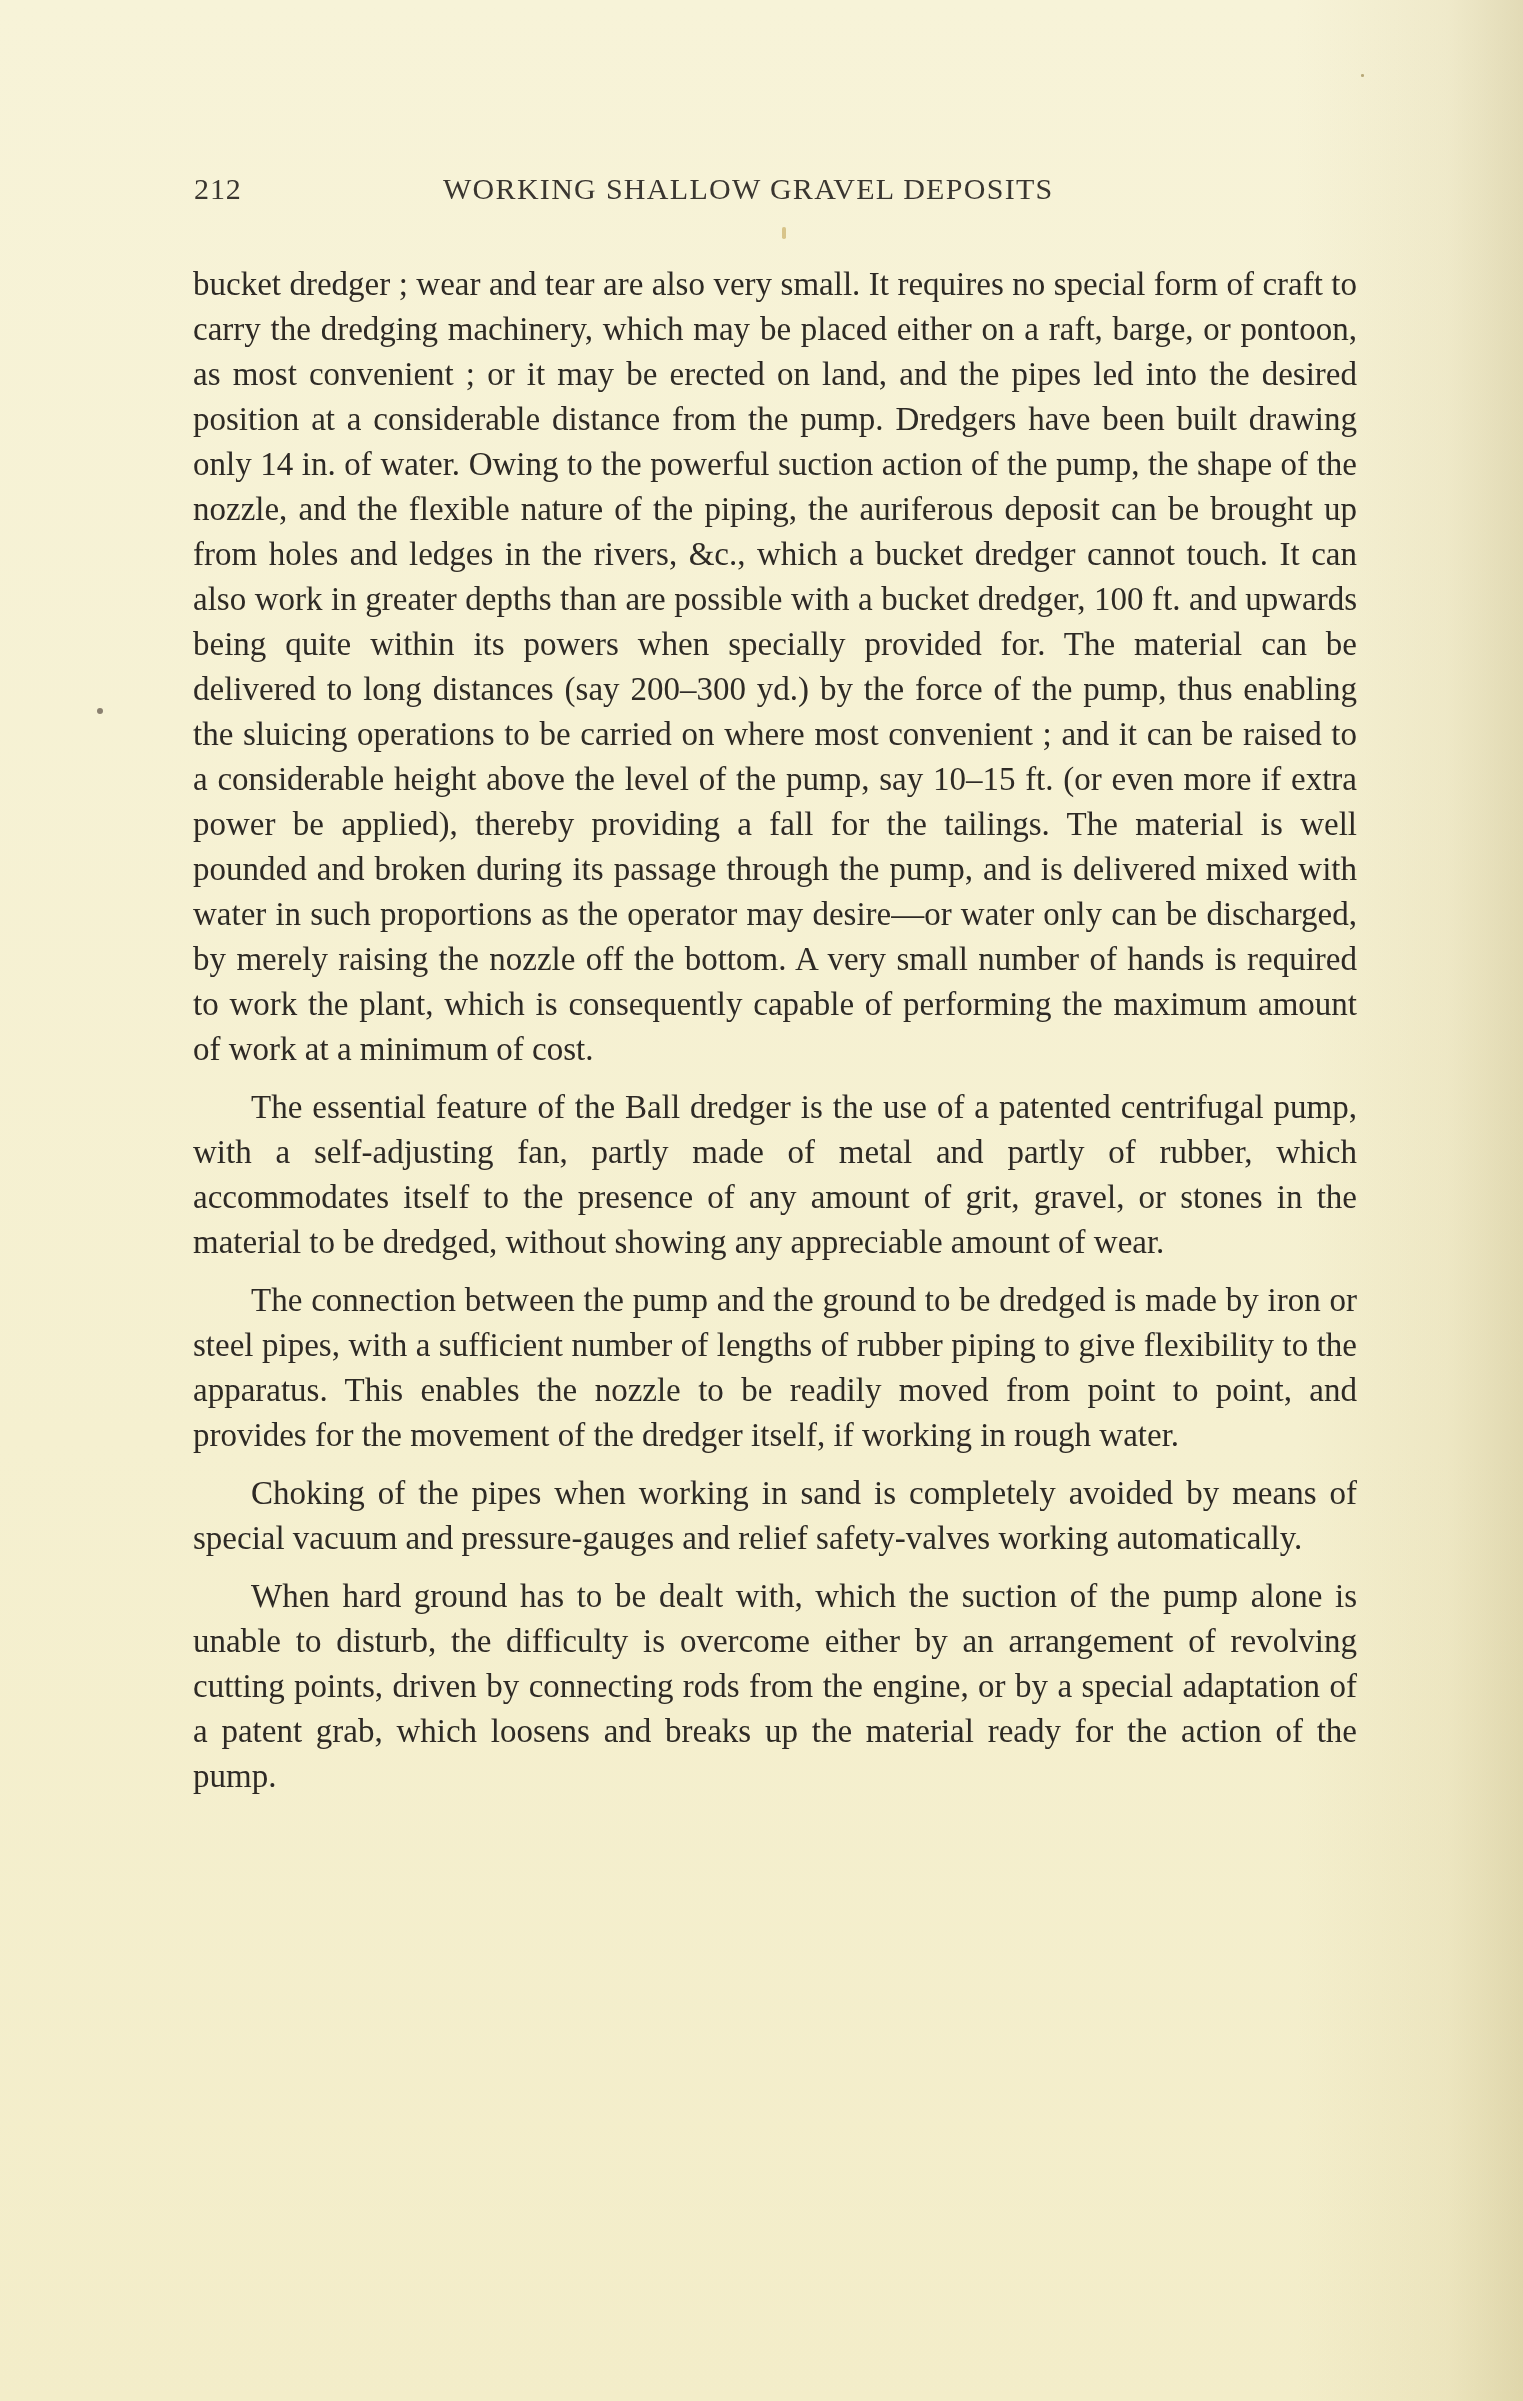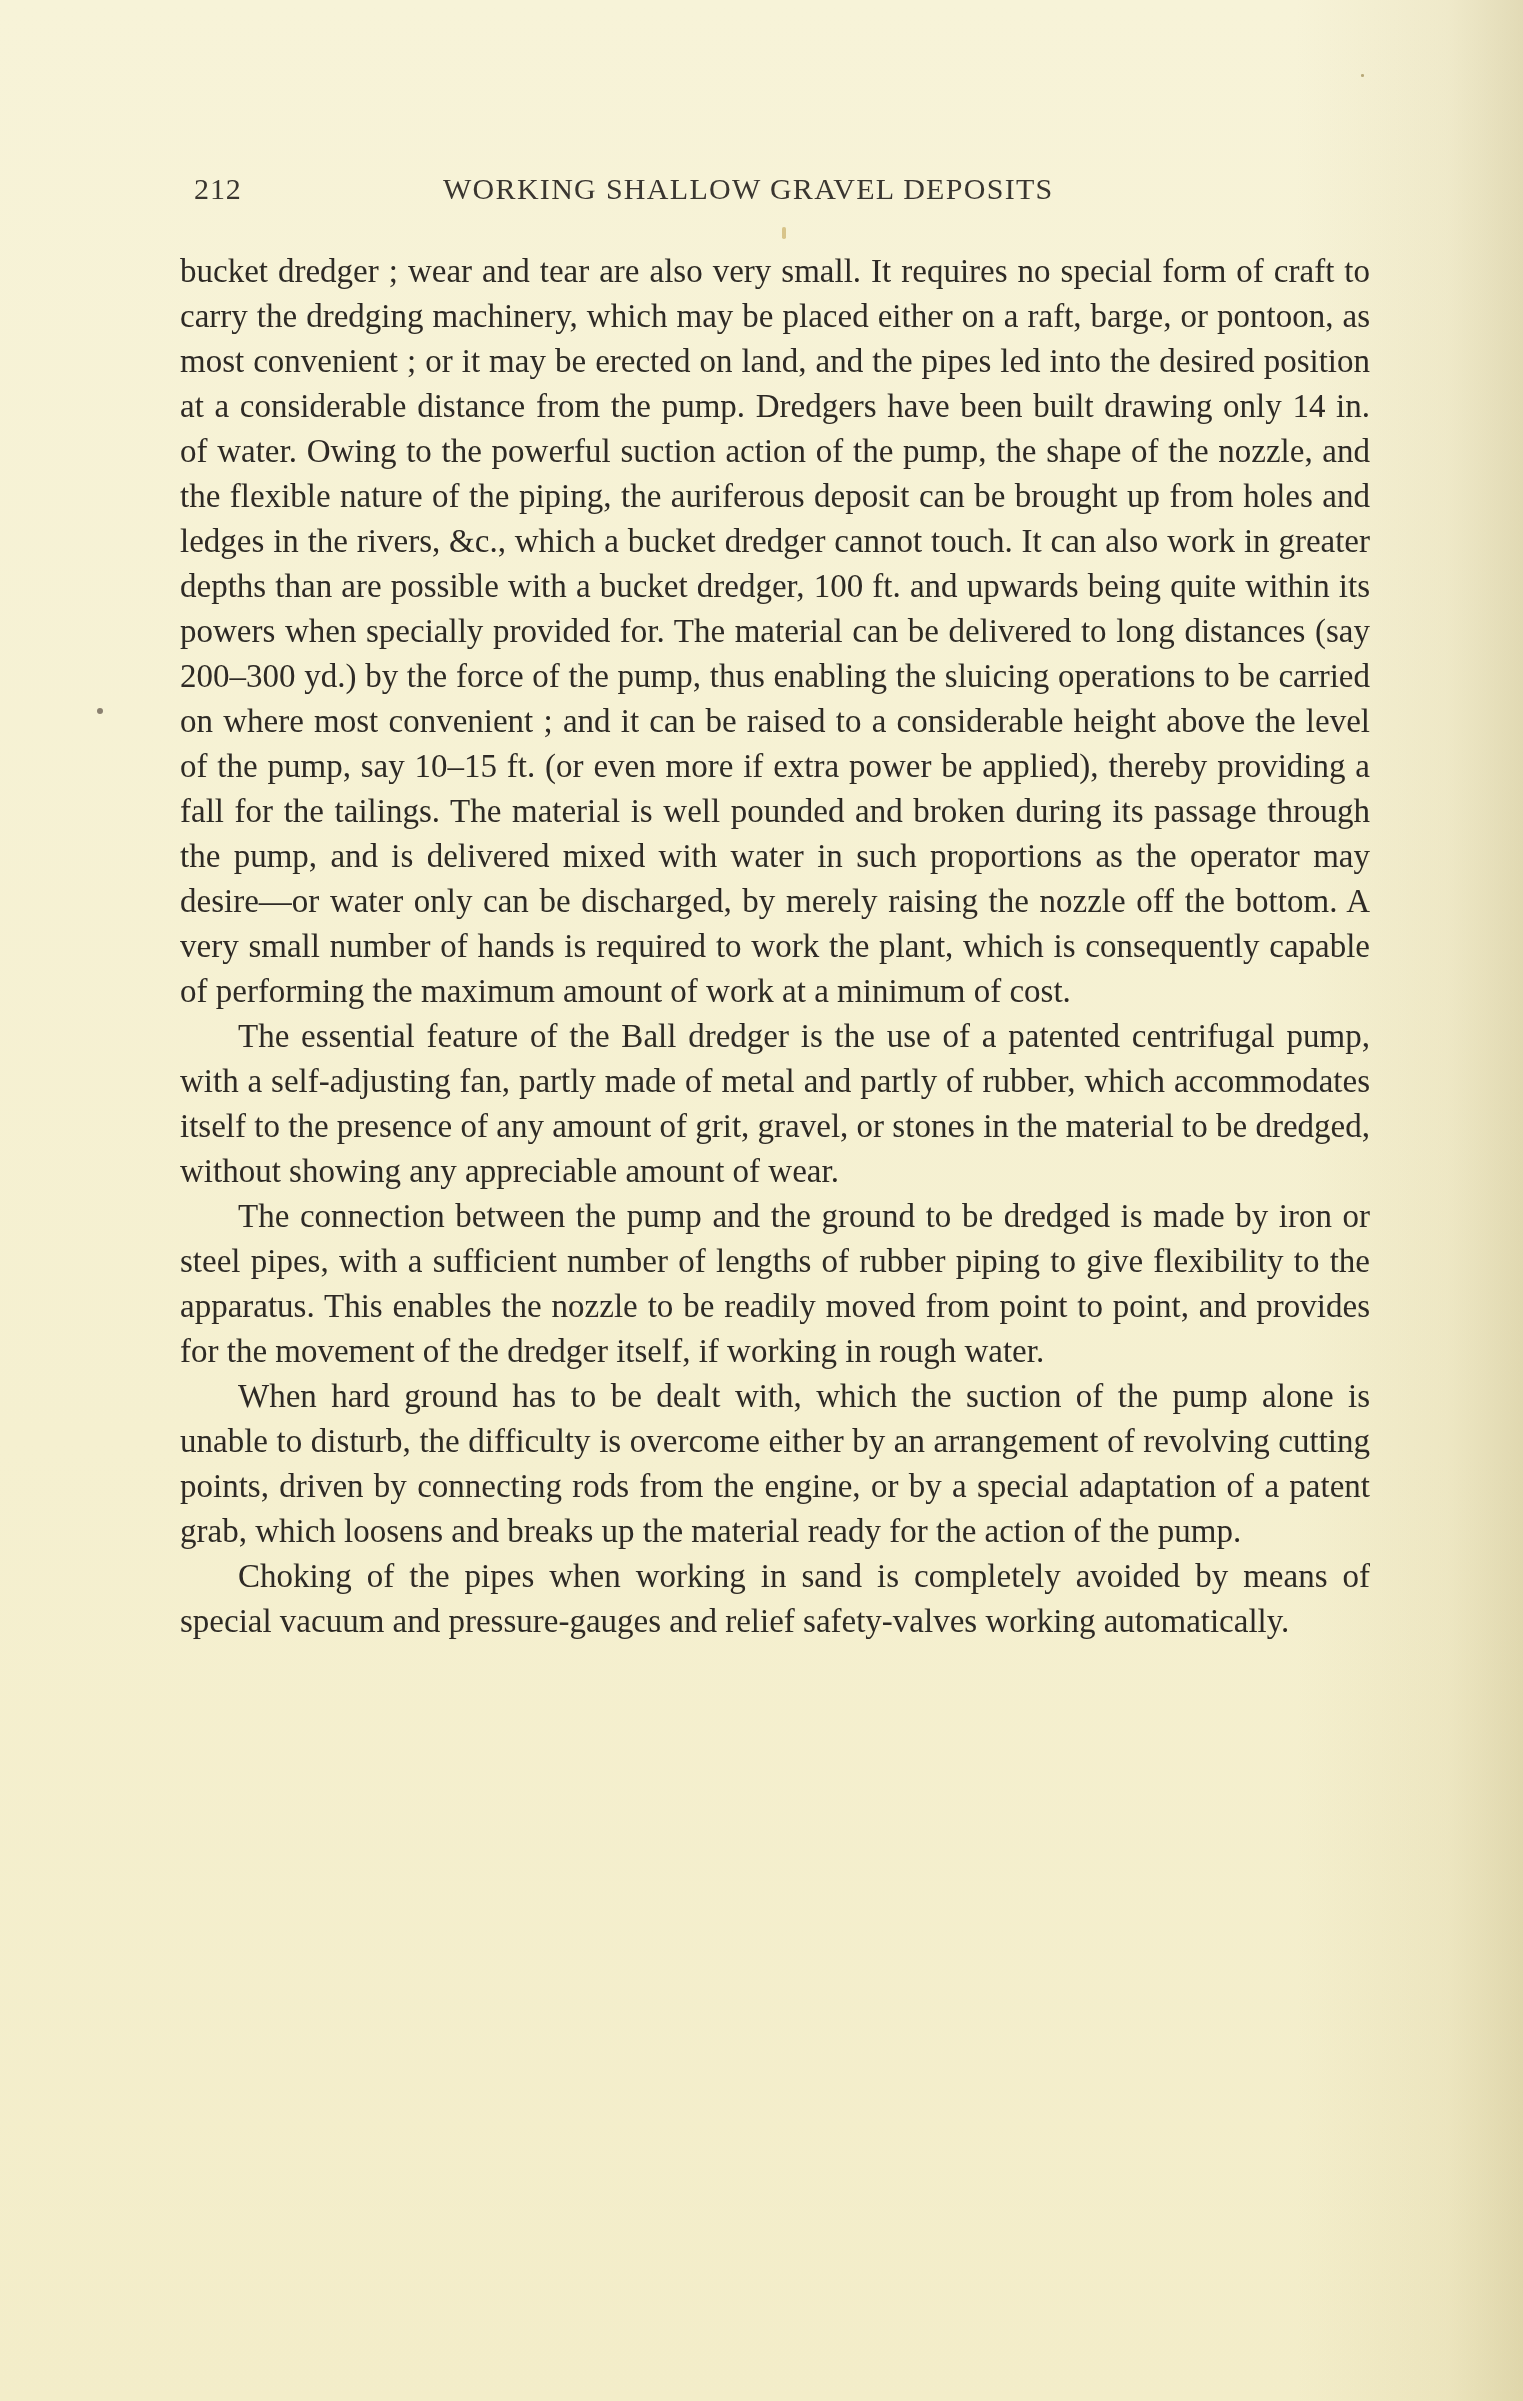--- a/index.html
+++ b/index.html
@@ -48,21 +48,21 @@
       top: 249px;
       left: 180px;
       width: 1190px;
       font-family: "Liberation Serif", serif;
       color: #2e2a25;
       font-size: 33px;
       line-height: 45px;
       text-align: justify;
     }
     .body-text p {
-      margin: 0;
+      margin: 13px;
       text-indent: 58px;
     }
     .body-text p.first {
       text-indent: 0;
     }
     .speck {
       position: absolute;
       background: #b8a878;
       border-radius: 50%;
     }
@@ -73,21 +73,21 @@
 <div class="page">
   <div class="running-head">
     <span class="page-number">212</span>
     <span class="running-title">WORKING SHALLOW GRAVEL DEPOSITS</span>
   </div>
 
   <div class="body-text">
     <p class="first">bucket dredger ; wear and tear are also very small. It requires no special form of craft to carry the dredging machinery, which may be placed either on a raft, barge, or pontoon, as most convenient ; or it may be erected on land, and the pipes led into the desired position at a considerable distance from the pump. Dredgers have been built drawing only 14 in. of water. Owing to the powerful suction action of the pump, the shape of the nozzle, and the flexible nature of the piping, the auriferous deposit can be brought up from holes and ledges in the rivers, &amp;c., which a bucket dredger cannot touch. It can also work in greater depths than are possible with a bucket dredger, 100 ft. and upwards being quite within its powers when specially provided for. The material can be delivered to long distances (say 200–300 yd.) by the force of the pump, thus enabling the sluicing operations to be carried on where most convenient ; and it can be raised to a considerable height above the level of the pump, say 10–15 ft. (or even more if extra power be applied), thereby providing a fall for the tailings. The material is well pounded and broken during its passage through the pump, and is delivered mixed with water in such proportions as the operator may desire—or water only can be discharged, by merely raising the nozzle off the bottom. A very small number of hands is required to work the plant, which is consequently capable of performing the maximum amount of work at a minimum of cost.</p>
     <p>The essential feature of the Ball dredger is the use of a patented centrifugal pump, with a self-adjusting fan, partly made of metal and partly of rubber, which accommodates itself to the presence of any amount of grit, gravel, or stones in the material to be dredged, without showing any appreciable amount of wear.</p>
     <p>The connection between the pump and the ground to be dredged is made by iron or steel pipes, with a sufficient number of lengths of rubber piping to give flexibility to the apparatus. This enables the nozzle to be readily moved from point to point, and provides for the movement of the dredger itself, if working in rough water.</p>
+    <p>Choking of the pipes when working in sand is completely avoided by means of special vacuum and pressure-gauges and relief safety-valves working automatically.</p>
     <p>When hard ground has to be dealt with, which the suction of the pump alone is unable to disturb, the difficulty is overcome either by an arrangement of revolving cutting points, driven by connecting rods from the engine, or by a special adaptation of a patent grab, which loosens and breaks up the material ready for the action of the pump.</p>
-    <p>Choking of the pipes when working in sand is completely avoided by means of special vacuum and pressure-gauges and relief safety-valves working automatically.</p>
   </div>
 
   <div class="speck" style="left:782px;top:227px;width:3.5px;height:12.3px;border-radius:1.8px;background:#d8c48a;"></div>
   <div class="speck" style="left:97px;top:708px;width:6.1px;height:6.1px;background:#8a8070;"></div>
   <div class="speck" style="left:1361px;top:74px;width:2.6px;height:2.6px;"></div>
 </div>
 
 
 </body></html>

